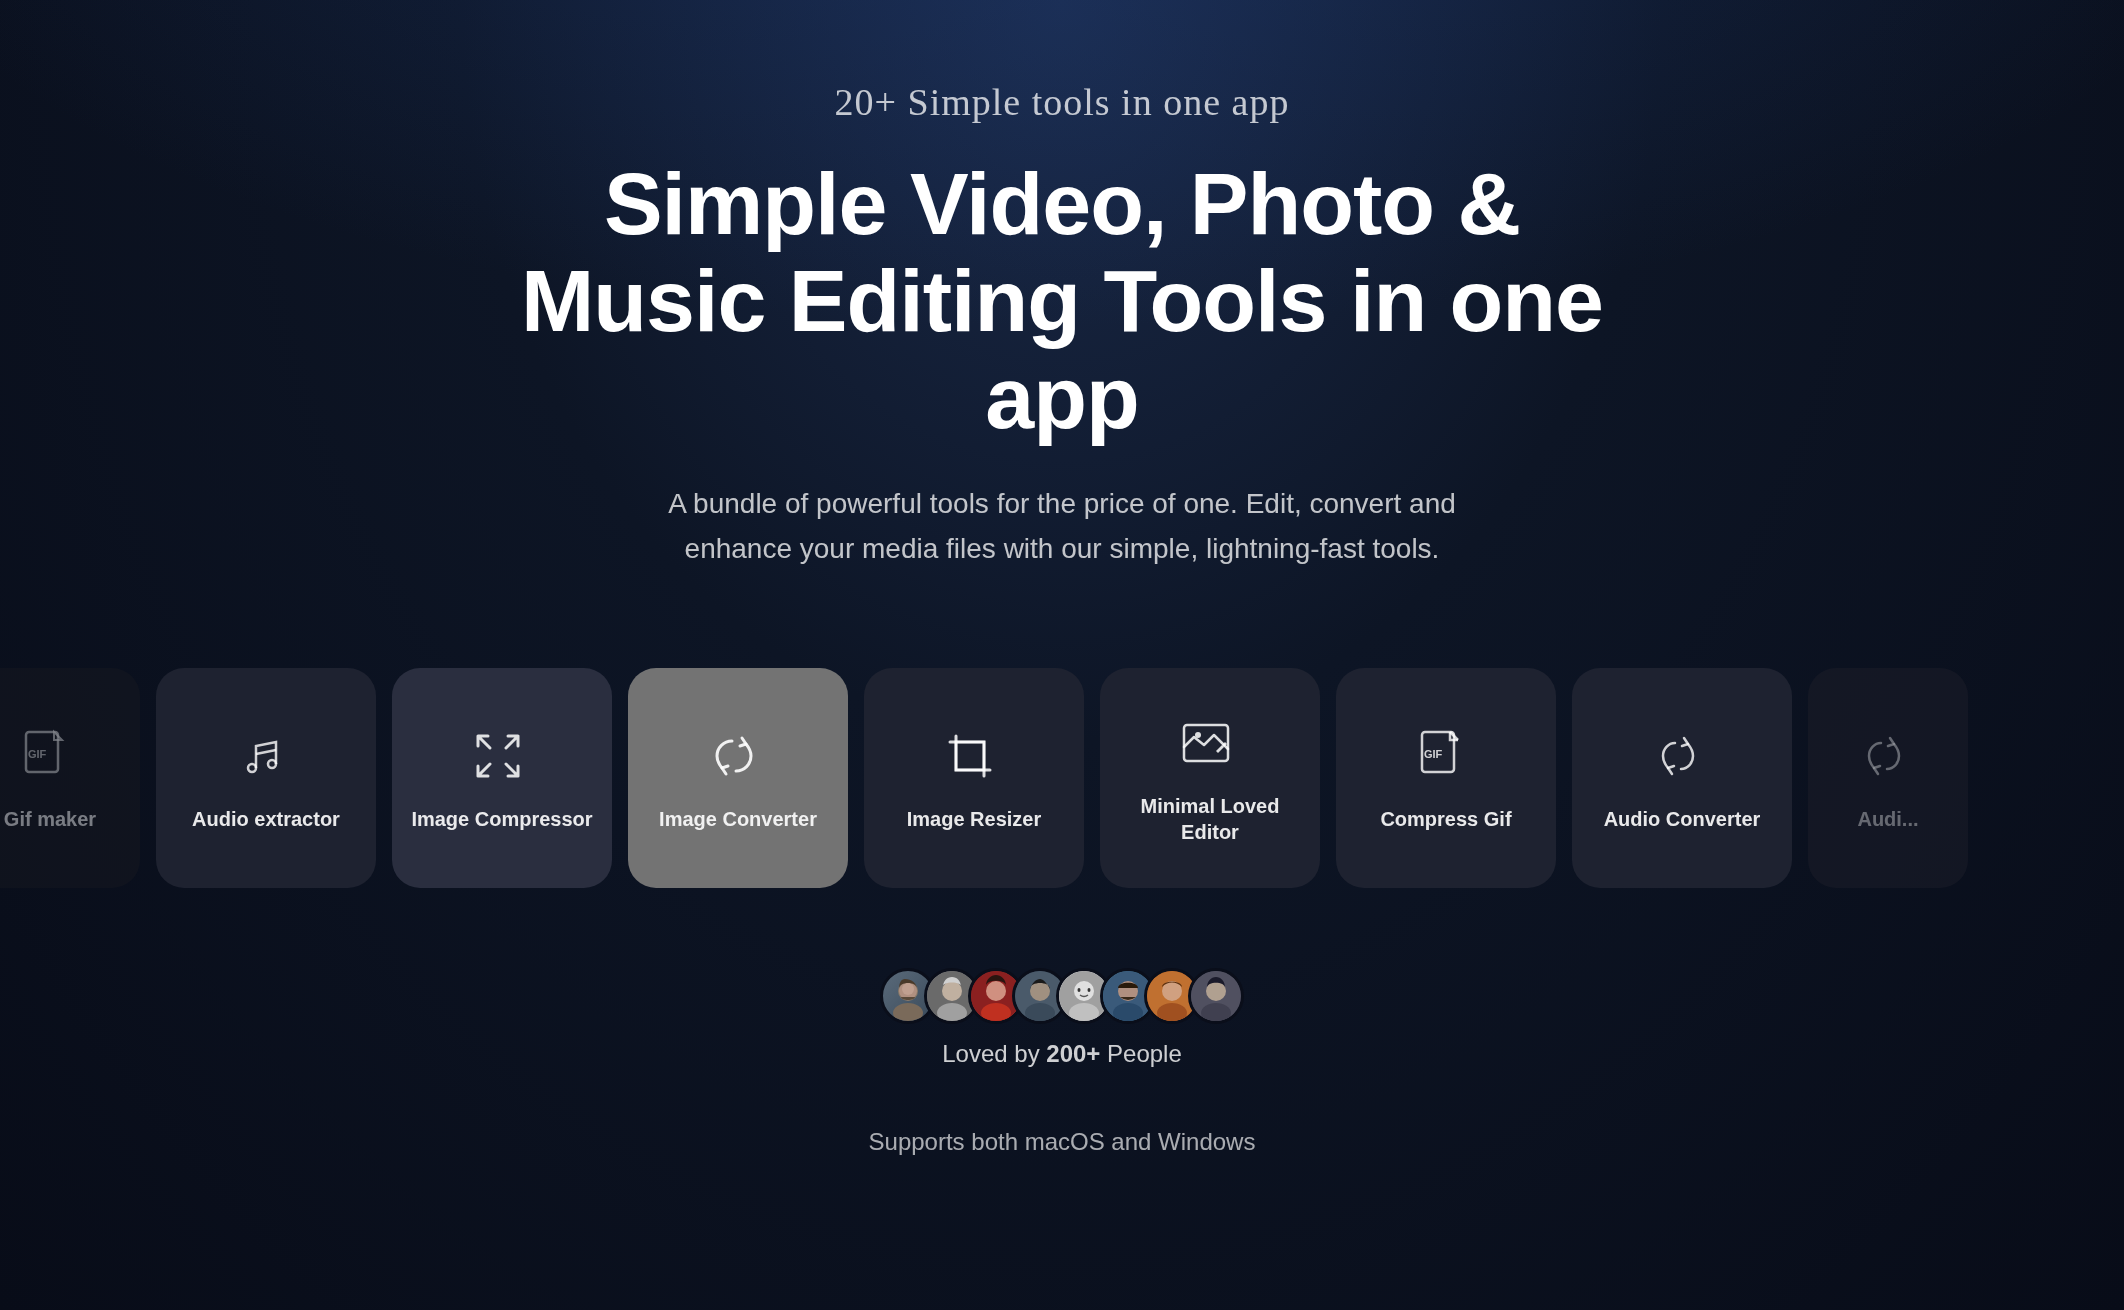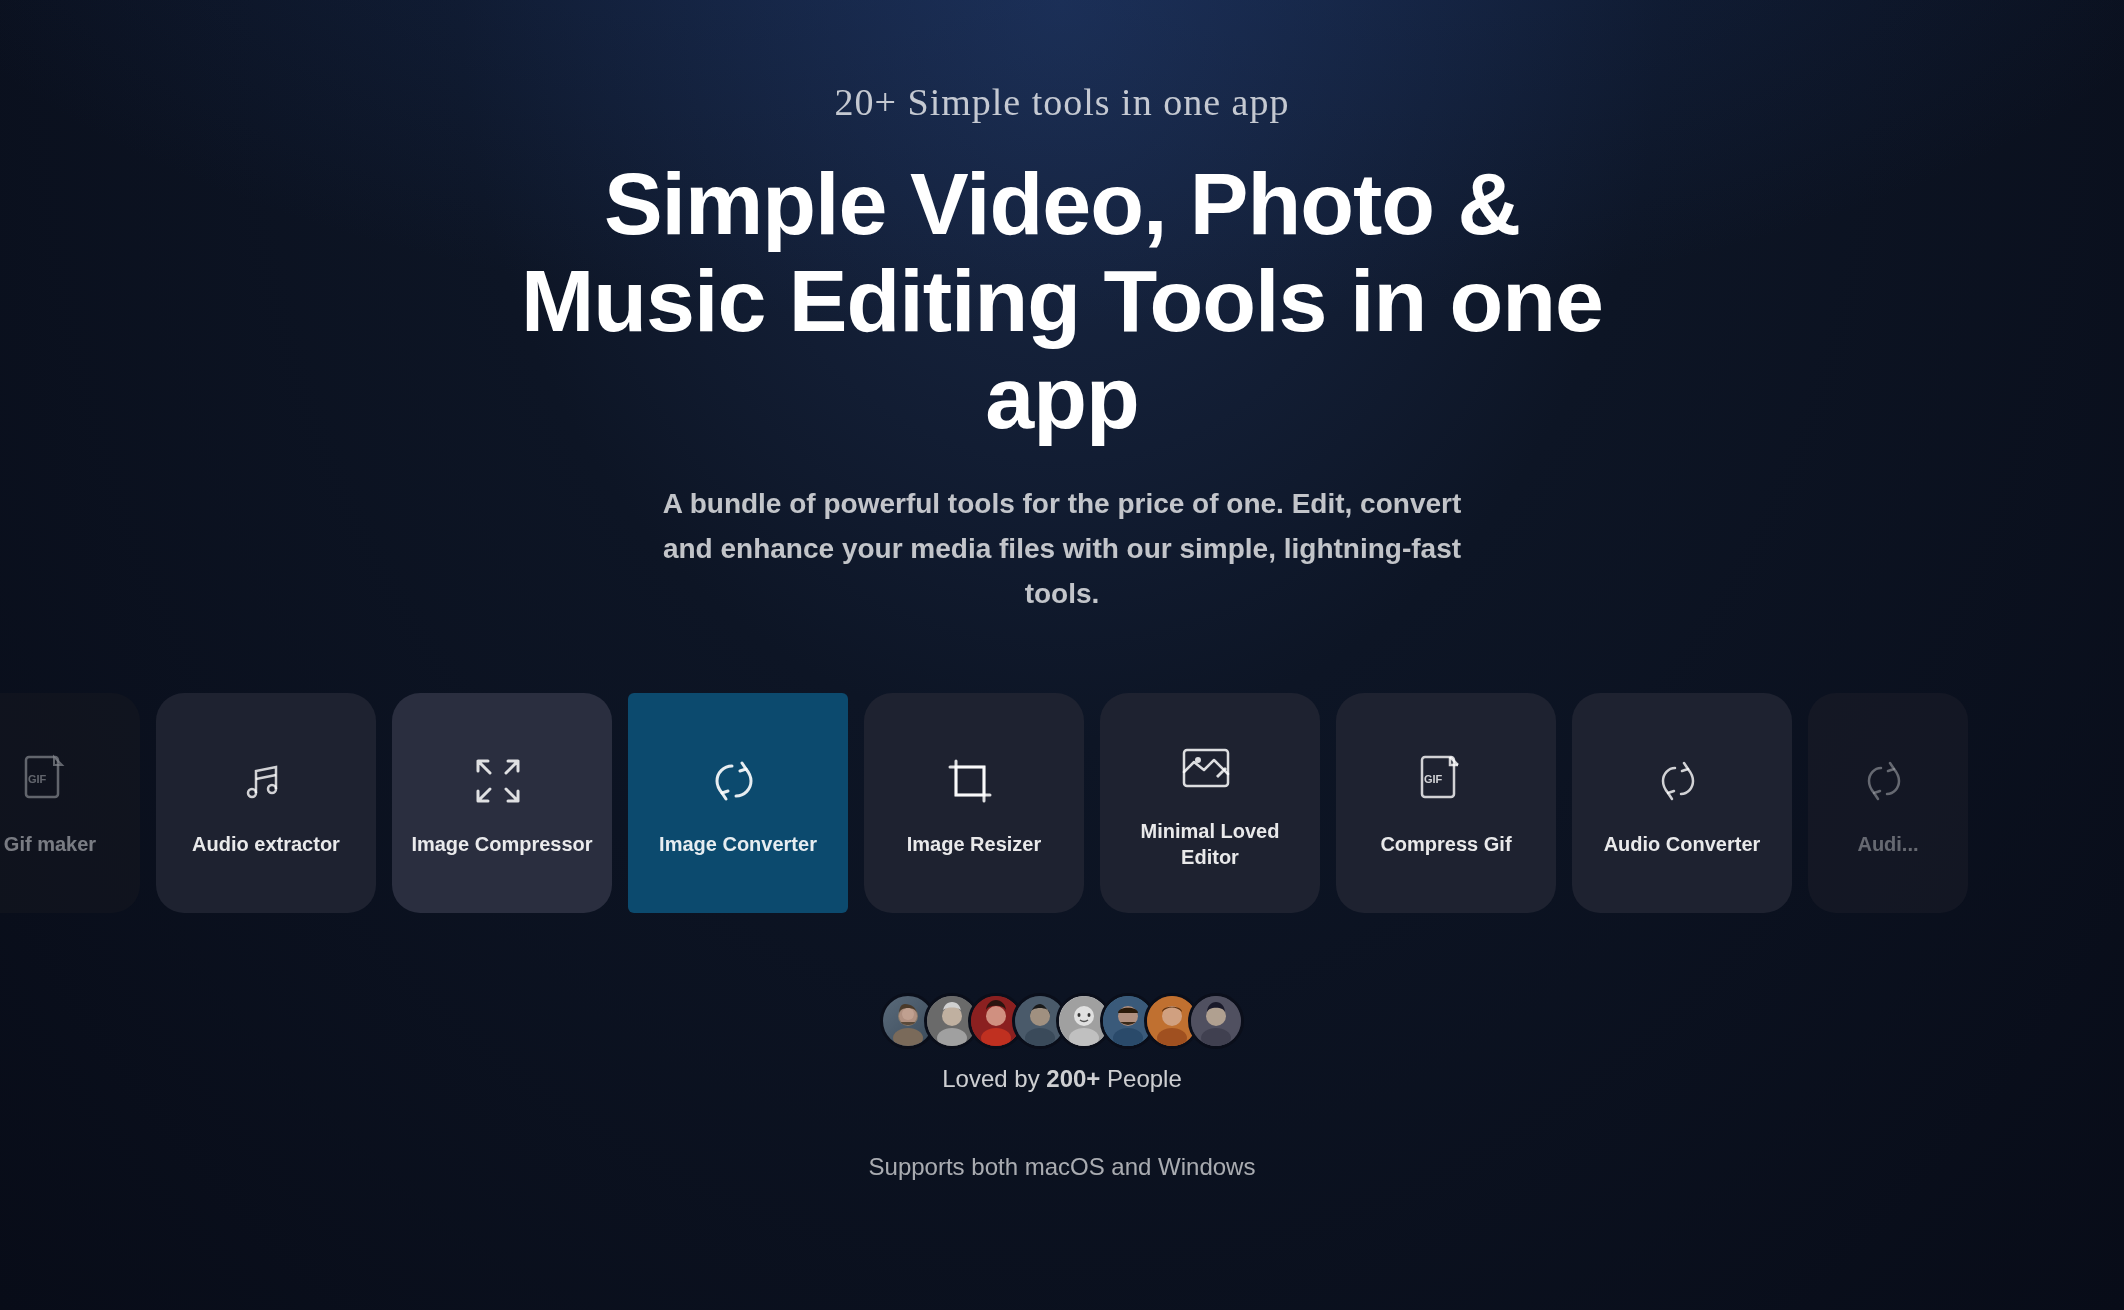--- a/index.html
+++ b/index.html
@@ -51,22 +51,22 @@
       margin-bottom: 36px;
       letter-spacing: -1px;
     }
 
     .hero-subtitle {
       font-size: 28px;
       text-align: center;
       color: rgba(255, 255, 255, 0.75);
       max-width: 820px;
       line-height: 1.6;
-      margin-bottom: 56px;
-      font-weight: 700;
+      margin-bottom: 76px;
+      font-weight: 400;
     }
 
     
     .tools-carousel {
       width: 2124px;
       display: flex;
       align-items: center;
       gap: 16px;
       padding: 20px 0 20px 20px;
       overflow: hidden;
@@ -86,22 +86,21 @@
       gap: 18px;
       cursor: pointer;
       transition: background 0.2s;
     }
 
     .tool-card.active {
       background: #2a2e3f;
     }
 
     .tool-card.highlighted {
-      background: #0c4a6e;
-      border-radius: 6px;
+      background: #737373;
     }
 
     .tool-card.dim-left {
       opacity: 0.5;
       background: #161820;
     }
 
     .tool-card.dim-right {
       opacity: 0.6;
       background: #1a1c28;

